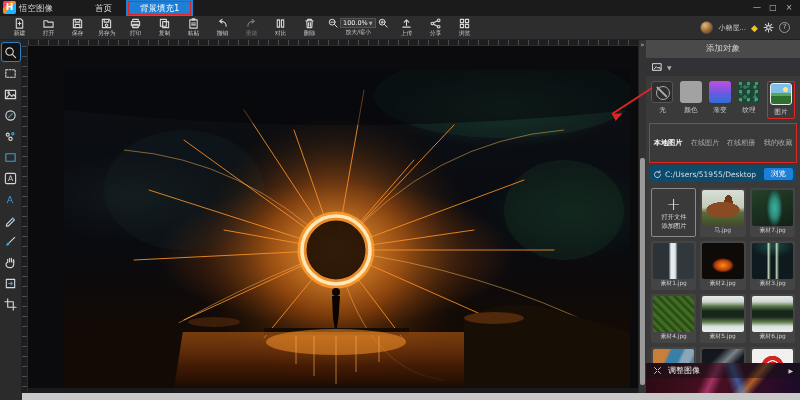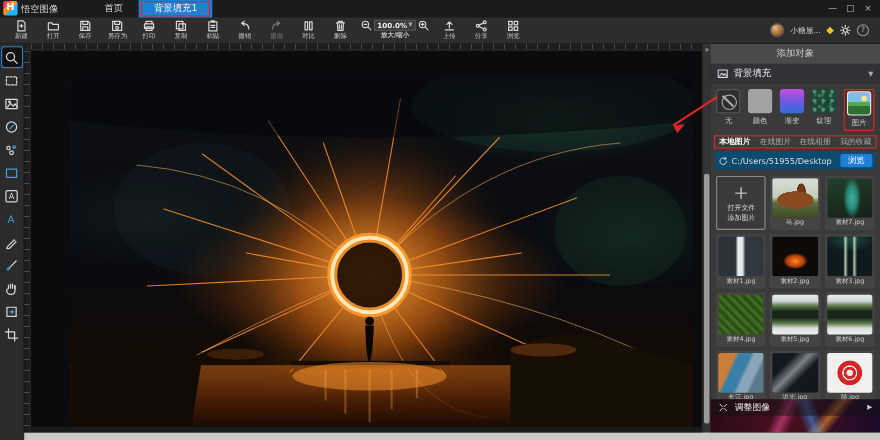--- a/index.html
+++ b/index.html
@@ -19,21 +19,21 @@
   .tb-spacer { flex:1; }
   .win-ctrls { display:flex; align-items:center; gap:2px; padding-right:4px; }
   .win-btn { width:14px; font-size:8px; color:#bbb; text-align:center; line-height:14px; }
 
   
   .toolbar { height:24px; background:#2d2d2d; display:flex; align-items:center; padding:0 4px 0 6px; gap:2px; flex-shrink:0; border-bottom:1px solid #202020; }
   .tbtn { width:27px; display:flex; flex-direction:column; align-items:center; gap:0; }
   .tbtn svg { width:11px; height:11px; }
   .tbtn .lbl { font-size:6.5px; color:#c8c8c8; white-space:nowrap; transform:scale(.9); }
   .tbtn.dim svg, .tbtn.dim .lbl { opacity:.45; }
-  .zoom-group { display:flex; flex-direction:column; align-items:center; margin:0 3px;font-weight:bold; }
+  .zoom-group { display:flex; flex-direction:column; align-items:center; margin:0 3px; }
   .zoom-row { display:flex; align-items:center; gap:2px; }
   .zoom-row svg { width:10px; height:10px; }
   .zoom-box { background:#3a3a3a; border:1px solid #555; font-size:6.5px; color:#eee; padding:0 2px; height:10px; line-height:9px; display:flex; align-items:center; gap:1px; }
   .zoom-caret { font-size:5px; color:#aaa; }
   .zoom-lbl { font-size:6.5px; color:#c8c8c8; transform:scale(.9); }
   .tb-flex { flex:1; }
   .user-area { display:flex; align-items:center; gap:5px; padding-right:6px; }
   .avatar { width:13px; height:13px; border-radius:50%; background:radial-gradient(circle at 35% 30%,#e8b87a,#8a5a28 70%,#4a2c10); border:1px solid #555; }
   .user-name { font-size:7px; color:#ccc; }
   .vip { font-size:9px; color:#f2c21d; line-height:10px; }
@@ -88,21 +88,21 @@
   .tile-none { background:#2e2e2e; position:relative; border:1px solid #555; }
   .tile-none::before { content:""; position:absolute; left:4px; top:4px; width:12px; height:12px; border:1.5px solid #aaa; border-radius:50%; }
   .tile-none::after { content:""; position:absolute; left:3px; top:9px; width:14px; height:1.5px; background:#aaa; transform:rotate(45deg); }
   .tile-color { background:#a2a2a2; }
   .tile-grad { background:linear-gradient(180deg,#c44fe0 0%,#6a5ae0 55%,#2f6fd8 100%); }
   .tile-tex { background:#1d4636; background-image:radial-gradient(circle at 30% 30%,rgba(120,220,170,.5) 0 1.5px,transparent 2px),radial-gradient(circle at 70% 60%,rgba(90,200,150,.4) 0 1.5px,transparent 2px),radial-gradient(circle at 45% 80%,rgba(60,160,120,.5) 0 1px,transparent 1.5px); background-size:8px 8px,10px 10px,7px 7px; }
   .fopt.selected { border:1px solid #e02525; padding:1px 2px; border-radius:2px; }
   .fopt.selected .tile { border:1px solid #eee; background:linear-gradient(180deg,#7ec0e8 0% 45%,#5aa84e 45% 62%,#2e7030 62% 100%); position:relative; }
   .fopt.selected .tile::after { content:""; position:absolute; right:3px; top:3px; width:5px; height:5px; border-radius:50%; background:#ffe680; }
 
-  .src-tabs { display:flex; justify-content:space-between; margin:1px 3px 3px 3px; border:1px solid #e02525; padding:0 3px; flex-shrink:0; }
+  .src-tabs { display:flex; justify-content:space-between; margin:1px 3px 3px 3px; border:1px solid #e02525; padding:14px 3px; flex-shrink:0; }
   .stab { font-size:7.5px; color:#aaa; transform:scale(.95); white-space:nowrap; }
   .stab.active { color:#fff; font-weight:bold; }
 
   .path-bar { display:flex; align-items:center; gap:3px; background:#0c4a6e; margin:0 4px 4px 4px; padding:2px 3px; border-radius:2px; flex-shrink:0; }
   .path-bar svg { width:9px; height:9px; flex-shrink:0; }
   .path-txt { font-size:7.5px; color:#ddd; flex:1; white-space:nowrap; overflow:hidden; }
   .browse-btn { background:#1f7fd6; color:#fff; font-size:7.5px; padding:1px 7px; border-radius:2px; flex-shrink:0; }
 
   .grid { flex:1; display:grid; grid-template-columns:repeat(3,1fr); gap:4px; padding:2px 5px 2px 5px; overflow:hidden; align-content:start; }
   .cell { display:flex; flex-direction:column; background:#444; border-radius:2px; padding:2px; }
@@ -460,21 +460,20 @@
     <div class="panel">
       <div class="panel-tabs">
         <div class="ptab">添加对象</div>
       </div>
 
       <div class="sec-head">
         <svg viewBox="0 0 12 12">
             <rect class="ic" x="1" y="2" width="10" height="8"></rect>
             <path class="ic" d="M2.5 8.5L5 5.5l2 2 1.5-1.5 1.5 2.5"></path>
           </svg>
-        <span class="sec-title">背景填充</span>
         <span class="sec-caret">▼</span>
       </div>
 
       <div class="fill-row">
         <div class="fopt">
           <div class="tile tile-none"></div>
           <span class="flbl">无</span>
         </div>
         <div class="fopt">
           <div class="tile tile-color"></div>

